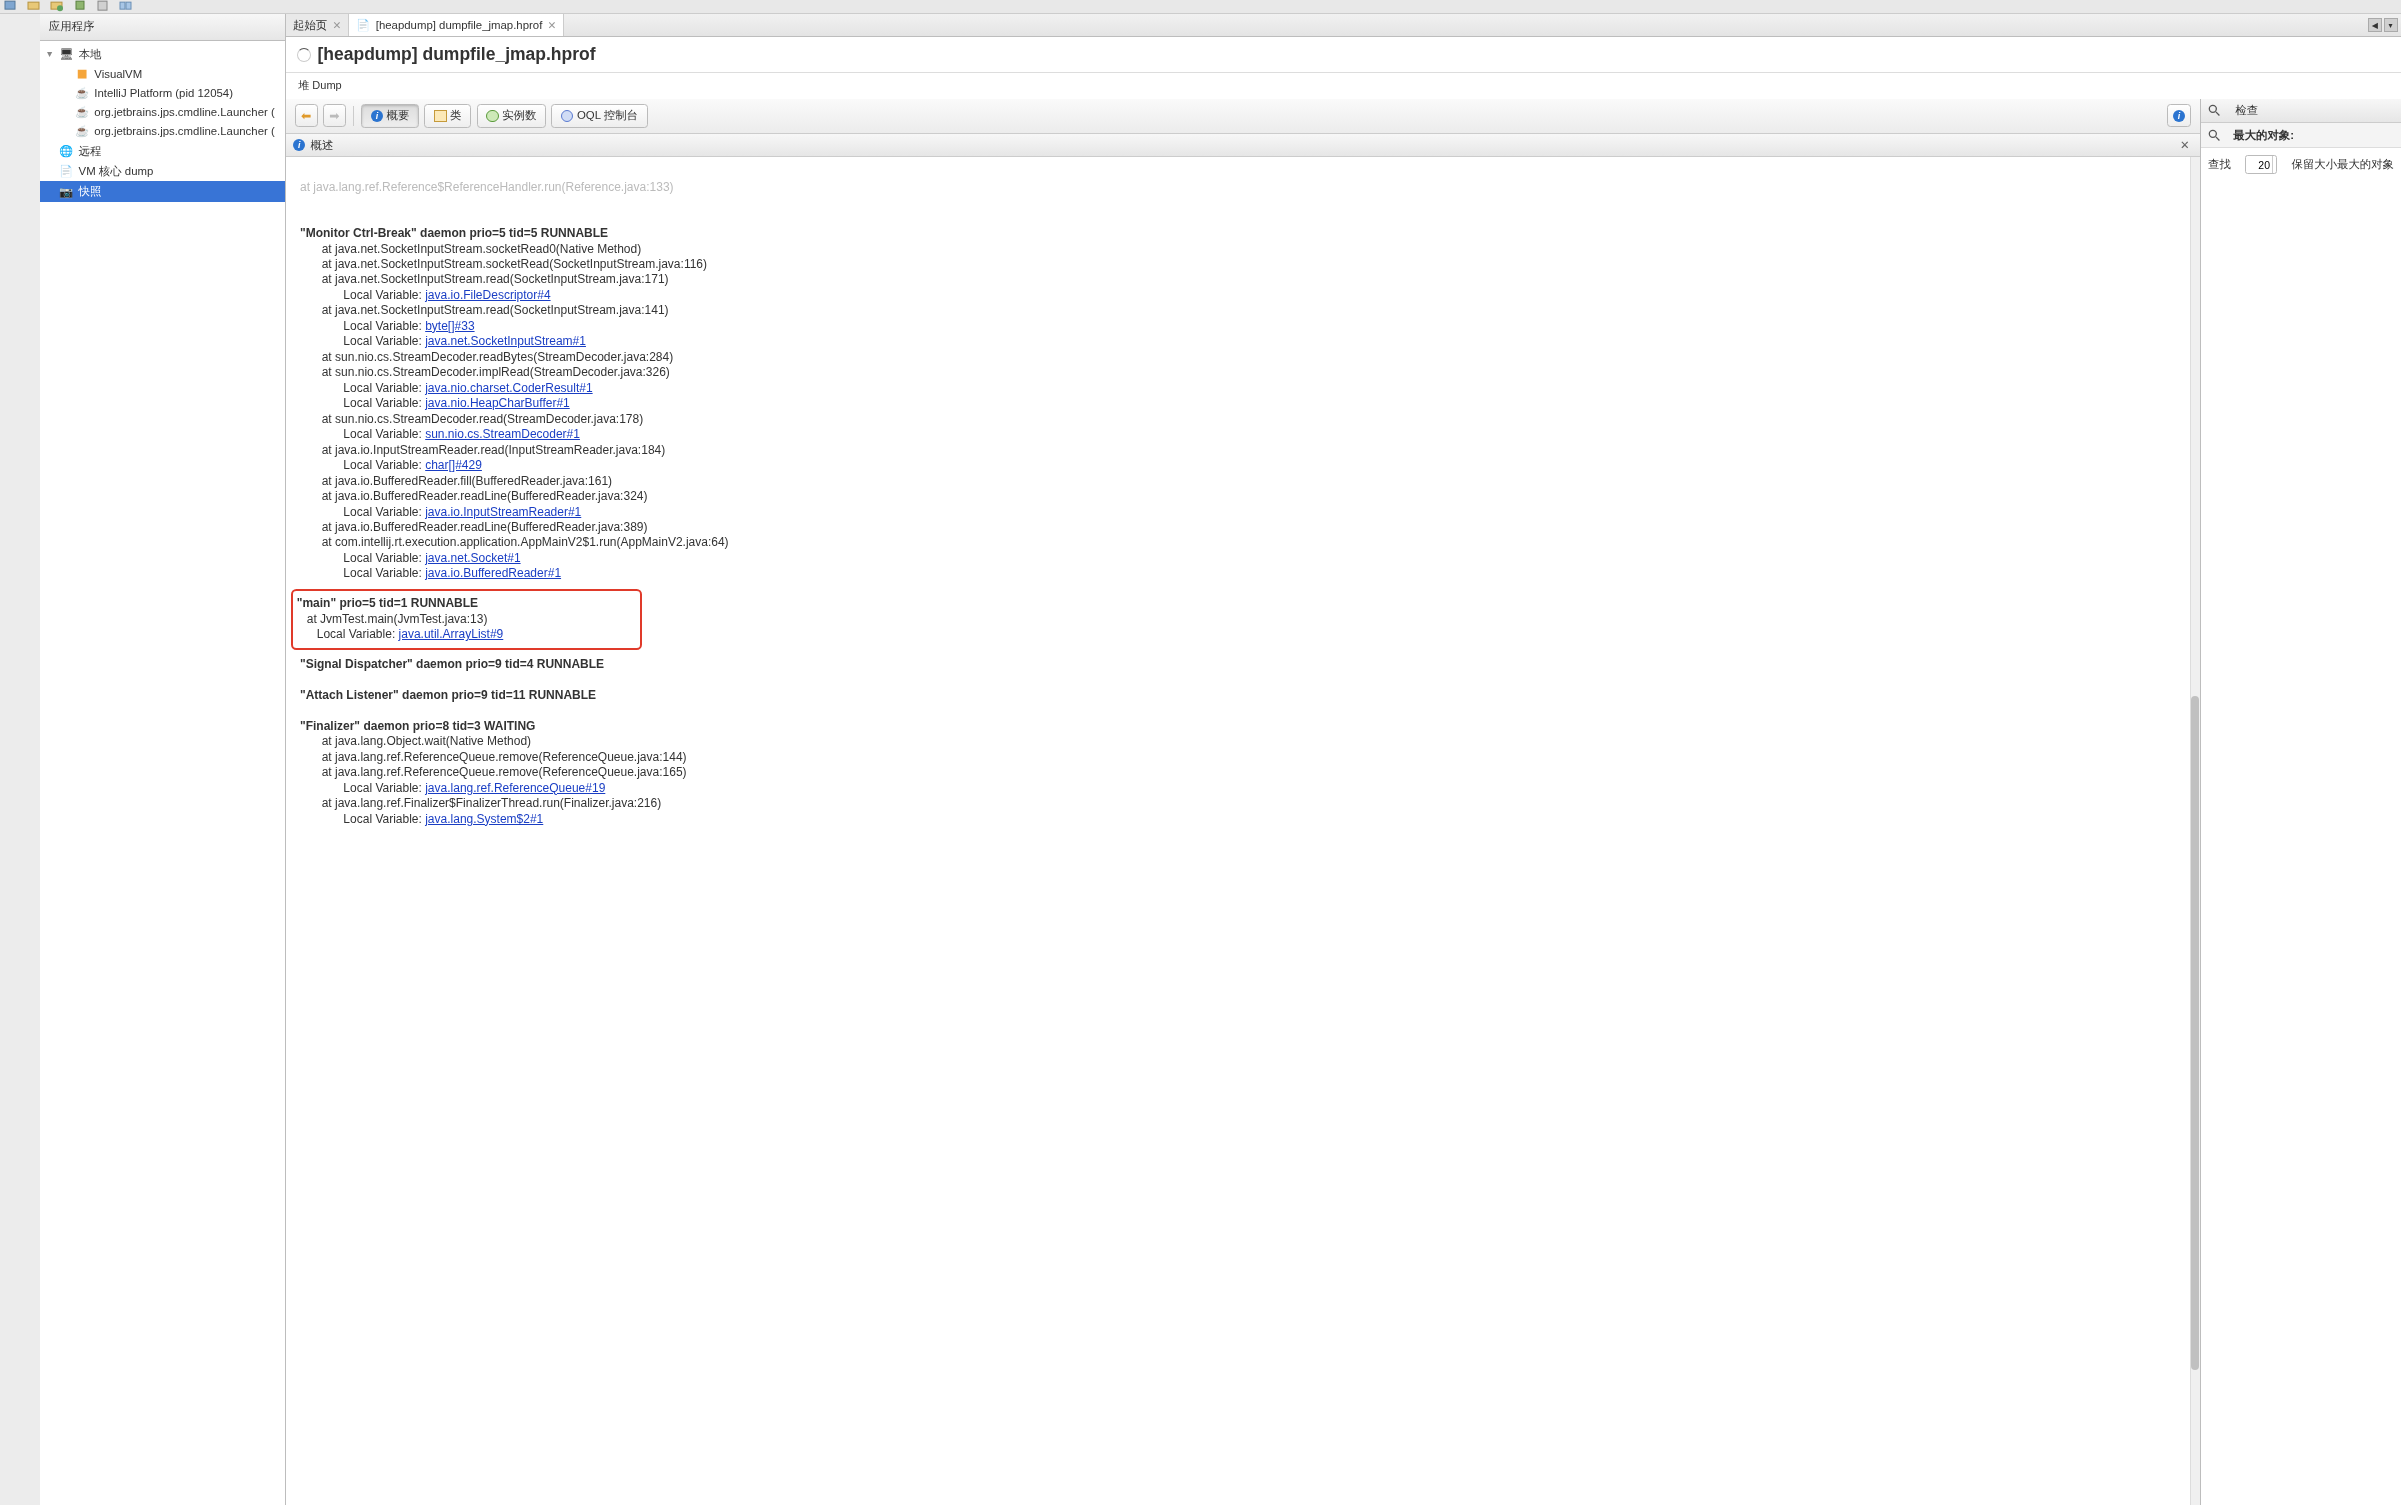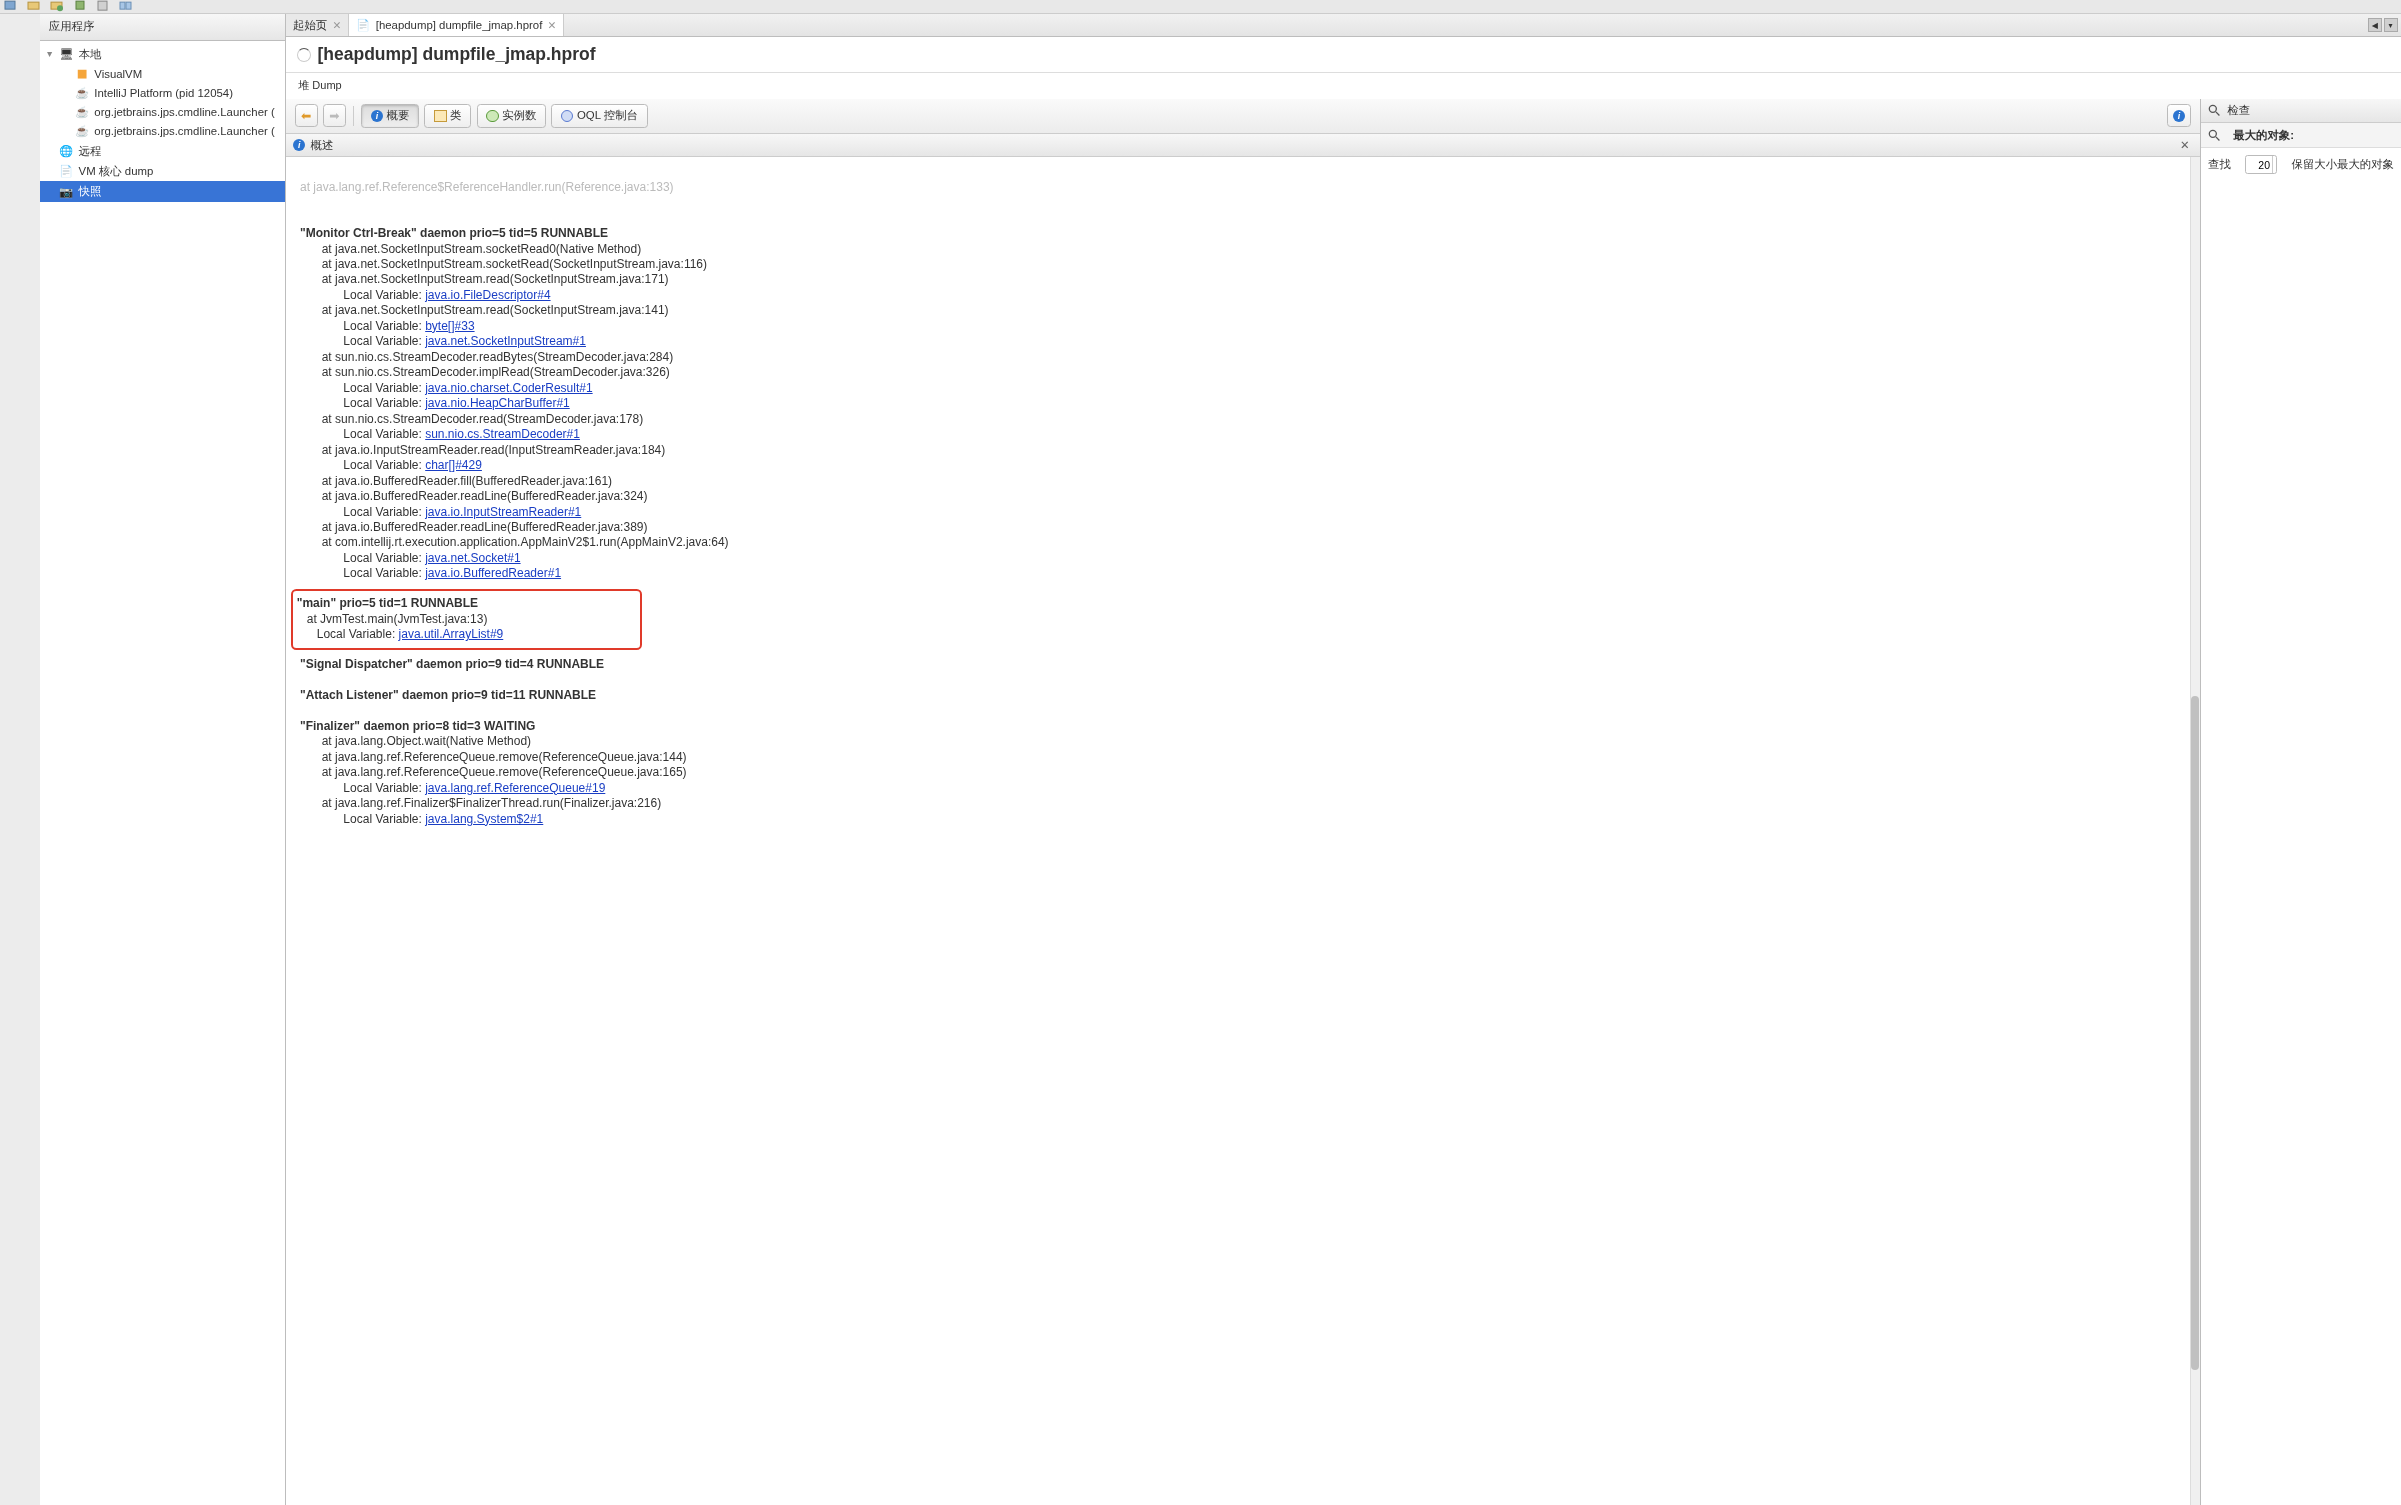--- a/index.html
+++ b/index.html
@@ -53,21 +53,21 @@
 
 .sub-tab-bar { display: flex; align-items: center; background: linear-gradient(#f7f7f7,#e6e6e6); border-bottom: 0.9px solid #ccc; height: 23px; padding: 0 7px; }
 .sub-tab { display: flex; align-items: center; gap: 5.3px; font-size: 11.4px; }
 .sub-close { margin-left: auto; color: #666; cursor: pointer; padding: 0 3.5px; }
 
 .dump-view { flex: 1; overflow: auto; padding: 7px 14px 17.5px 14px; font-family: Menlo, Consolas, monospace; font-size: 12px; line-height: 1.29; white-space: pre; position: relative; }
 .dump-view a { color: #1a3ec4; text-decoration: underline; }
 .thread-head { font-weight: bold; }
 .highlight-box { border: 2.6px solid #e03a2a; border-radius: 5.3px; padding: 5.3px 3.5px 5.3px 3.5px; margin: 7px 0 7px -8.8px; display: inline-block; min-width: 351px; }
 
-.inspect-header { display: flex; align-items: center; gap: 7px; background: linear-gradient(#f7f7f7,#e6e6e6); border-bottom: 0.9px solid #ccc; padding: 4.4px 7px; font-size: 11.4px; }
+.inspect-header { display: flex; align-items: center; gap: 15px; background: linear-gradient(#f7f7f7,#e6e6e6); border-bottom: 0.9px solid #ccc; padding: 4.4px 7px; font-size: 11.4px; }
 .inspect-sub { display: flex; align-items: center; gap: 13px; background: #f4f4f4; border-bottom: 0.9px solid #ddd; padding: 4.4px 7px; font-size: 11.4px; }
 .obj-row { display: flex; align-items: center; gap: 14px; padding: 7px 7px; font-size: 11.4px; white-space: nowrap; overflow: hidden; }
 .spin { width: 39px; display: flex; align-items: center; border: 0.9px solid #bbb; border-radius: 2.6px; background: #fff; height: 19.3px; overflow: hidden; }
 .spin input { width: 26px; border: none; text-align: right; font-size: 10.5px; padding-right: 1.8px; outline: none; }
 .spin .steppers { display: flex; flex-direction: column; border-left: 0.9px solid #ccc; }
 .spin .steppers span { font-size: 5.3px; height: 8.8px; line-height: 8.8px; text-align: center; width: 10.5px; color: #555; cursor: pointer; }
 
 .scrollbar-track { width: 10.5px; background: #f0f0f0; border-left: 0.9px solid #ddd; position: relative; }
 .scrollbar-thumb { position: absolute; left: 0.9px; right: 0.9px; background: #c0c0c0; border-radius: 5.3px; }
 

